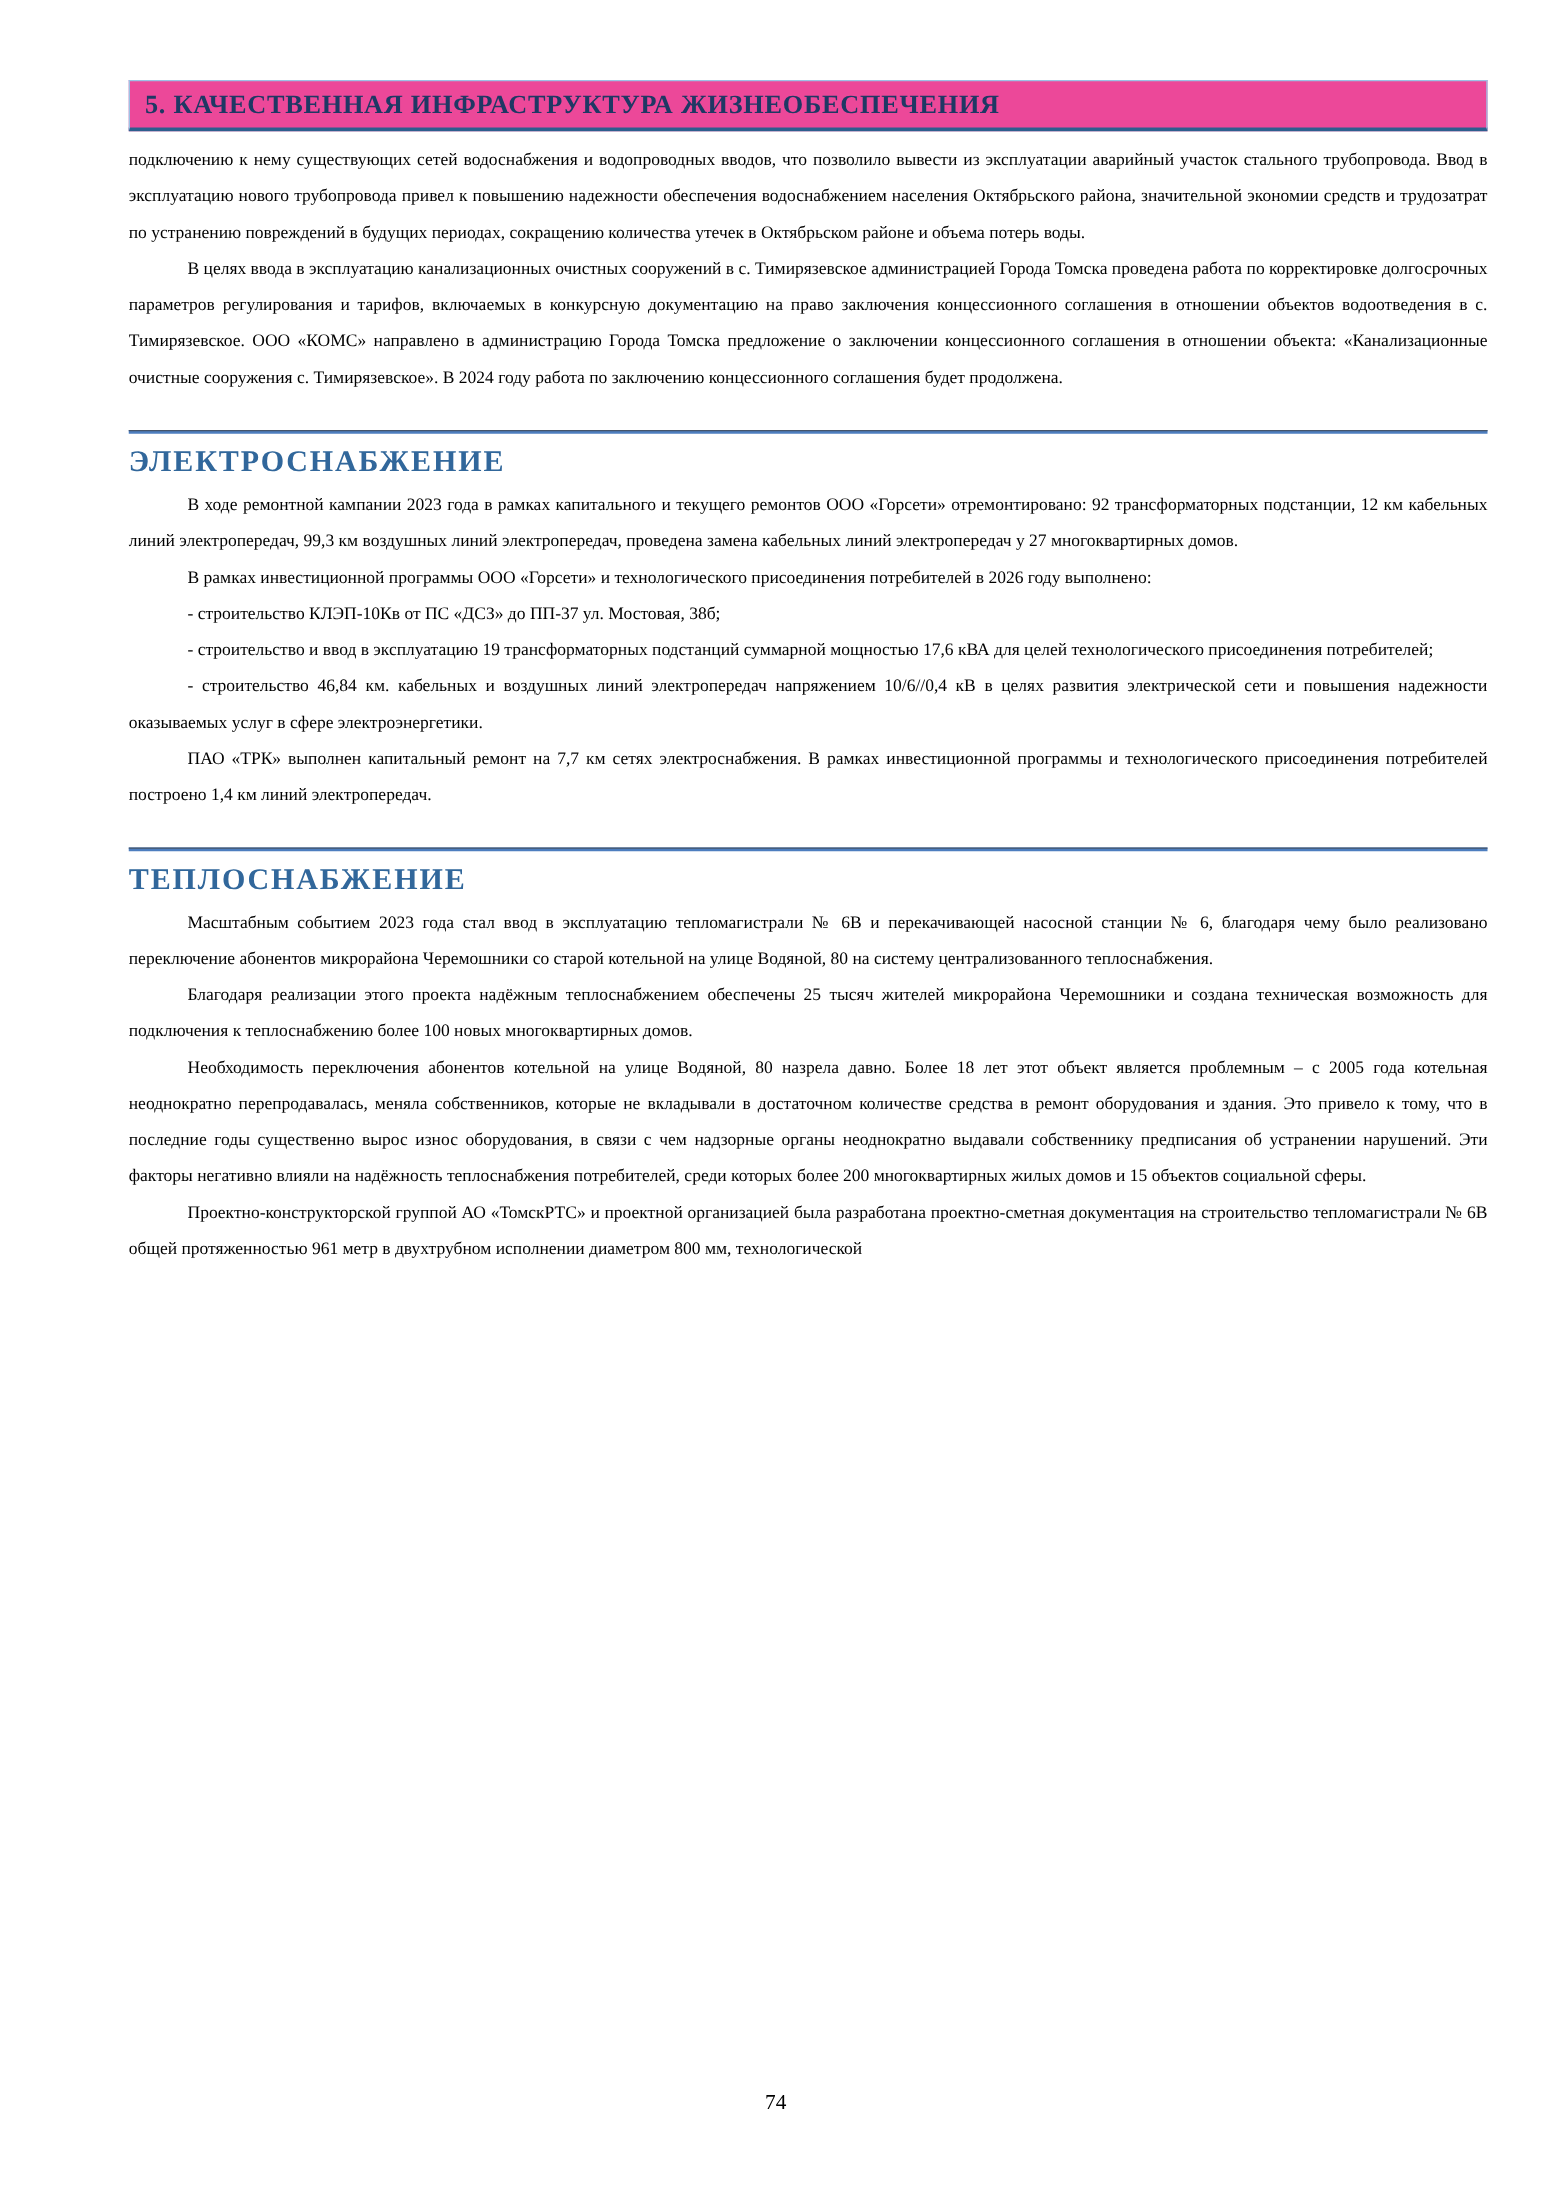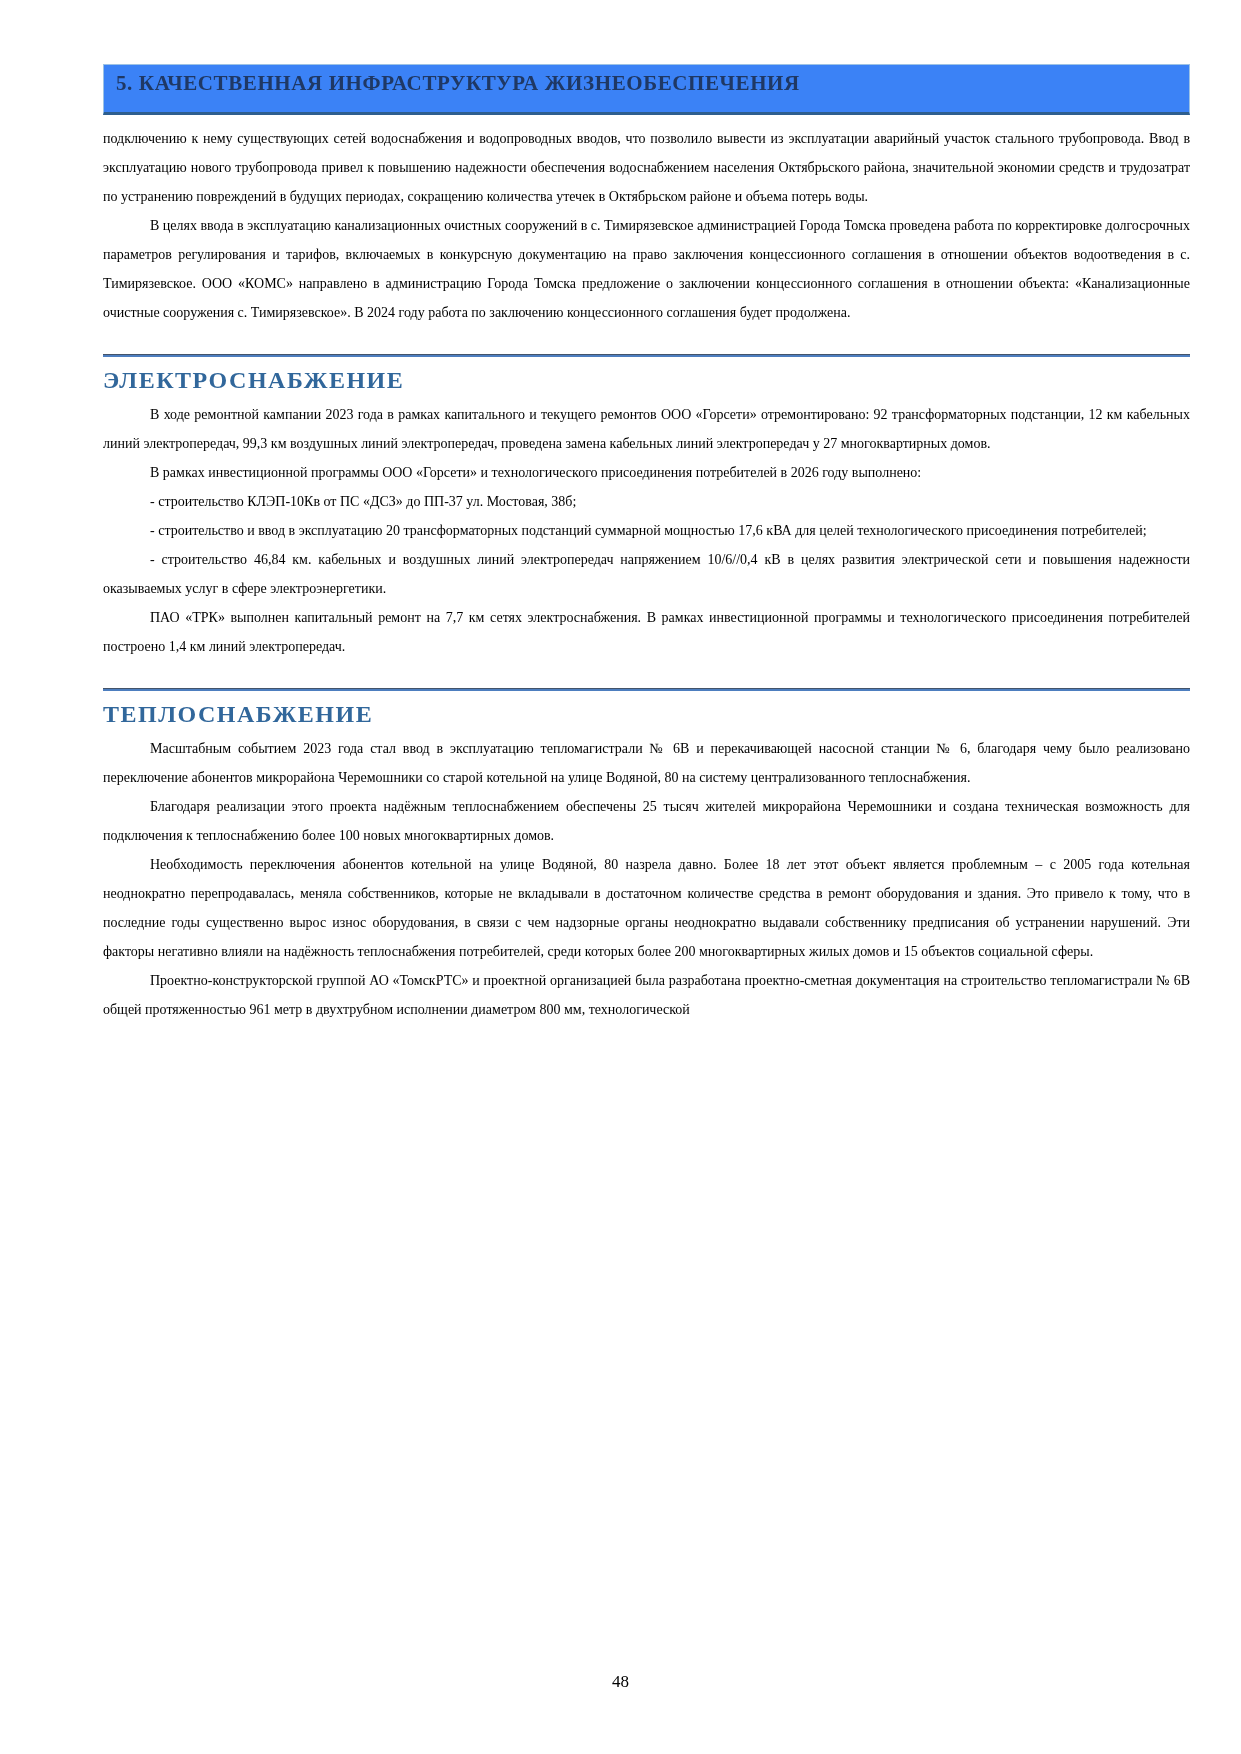--- a/index.html
+++ b/index.html
@@ -18,24 +18,24 @@
   .page {
     box-sizing: border-box;
     width: 1241px;
     height: 1754px;
     padding: 64px 51px 0 103px;
   }
   
   .title-band {
     box-sizing: border-box;
     width: 100%;
-    background: #3b82f6;
+    background: #ec4899;
     border: 1px solid #9cc2e5;
     border-bottom: 3px solid #2e5e8e;
-    padding: 5px 12px 16px 12px;
+    padding: 5px 12px 6px 12px;
     margin-bottom: 9px;
   }
   .title-band h1 {
     margin: 0;
     font-size: 21px;
     line-height: 26px;
     font-weight: bold;
     color: #1f3864;
     letter-spacing: 0.6px;
   }
@@ -92,30 +92,30 @@
 
   <p class="para">В целях ввода в эксплуатацию канализационных очистных сооружений в с. Тимирязевское администрацией Города Томска проведена работа по корректировке долгосрочных параметров регулирования и тарифов, включаемых в конкурсную документацию на право заключения концессионного соглашения в отношении объектов водоотведения в с. Тимирязевское. ООО «КОМС» направлено в администрацию Города Томска предложение о заключении концессионного соглашения в отношении объекта: «Канализационные очистные сооружения с. Тимирязевское». В 2024 году работа по заключению концессионного соглашения будет продолжена.</p>
 
   <div class="rule"></div>
 
   <h2 class="section-heading">ЭЛЕКТРОСНАБЖЕНИЕ</h2>
 
   <p class="para">В ходе ремонтной кампании 2023 года в рамках капитального и текущего ремонтов ООО «Горсети» отремонтировано: 92 трансформаторных подстанции, 12 км кабельных линий электропередач, 99,3 км воздушных линий электропередач, проведена замена кабельных линий электропередач у 27 многоквартирных домов.</p>
   <p class="para">В рамках инвестиционной программы ООО «Горсети» и технологического присоединения потребителей в 2026 году выполнено:</p>
   <p class="para">- строительство КЛЭП-10Кв от ПС «ДСЗ» до ПП-37 ул. Мостовая, 38б;</p>
-  <p class="para">- строительство и ввод в эксплуатацию 20 трансформаторных подстанций суммарной мощностью 17,6 кВА для целей технологического присоединения потребителей;</p>
+  <p class="para">- строительство и ввод в эксплуатацию 19 трансформаторных подстанций суммарной мощностью 17,6 кВА для целей технологического присоединения потребителей;</p>
   <p class="para">- строительство 46,84 км. кабельных и воздушных линий электропередач напряжением 10/6//0,4 кВ в целях развития электрической сети и повышения надежности оказываемых услуг в сфере электроэнергетики.</p>
   <p class="para">ПАО «ТРК» выполнен капитальный ремонт на 7,7 км сетях электроснабжения. В рамках инвестиционной программы и технологического присоединения потребителей построено 1,4 км линий электропередач.</p>
 
   <div class="rule"></div>
 
   <h2 class="section-heading">ТЕПЛОСНАБЖЕНИЕ</h2>
 
   <p class="para">Масштабным событием 2023 года стал ввод в эксплуатацию тепломагистрали № 6В и перекачивающей насосной станции № 6, благодаря чему было реализовано переключение абонентов микрорайона Черемошники со старой котельной на улице Водяной, 80 на систему централизованного теплоснабжения.</p>
   <p class="para">Благодаря реализации этого проекта надёжным теплоснабжением обеспечены 25 тысяч жителей микрорайона Черемошники и создана техническая возможность для подключения к теплоснабжению более 100 новых многоквартирных домов.</p>
   <p class="para">Необходимость переключения абонентов котельной на улице Водяной, 80 назрела давно. Более 18 лет этот объект является проблемным – с 2005 года котельная неоднократно перепродавалась, меняла собственников, которые не вкладывали в достаточном количестве средства в ремонт оборудования и здания. Это привело к тому, что в последние годы существенно вырос износ оборудования, в связи с чем надзорные органы неоднократно выдавали собственнику предписания об устранении нарушений. Эти факторы негативно влияли на надёжность теплоснабжения потребителей, среди которых более 200 многоквартирных жилых домов и 15 объектов социальной сферы.</p>
   <p class="para">Проектно-конструкторской группой АО «ТомскРТС» и проектной организацией была разработана проектно-сметная документация на строительство тепломагистрали № 6В общей протяженностью 961 метр в двухтрубном исполнении диаметром 800 мм, технологической</p>
 
   <div class="footer">
-    <span>48</span>
+    <span>74</span>
   </div>
 
 </div>
 
 </body></html>

